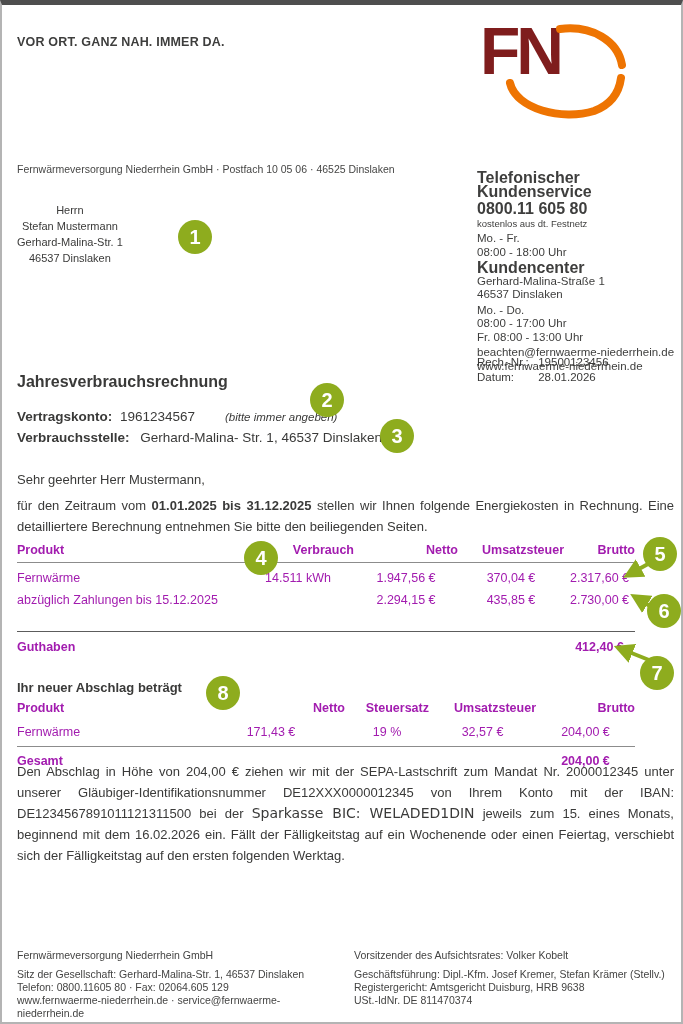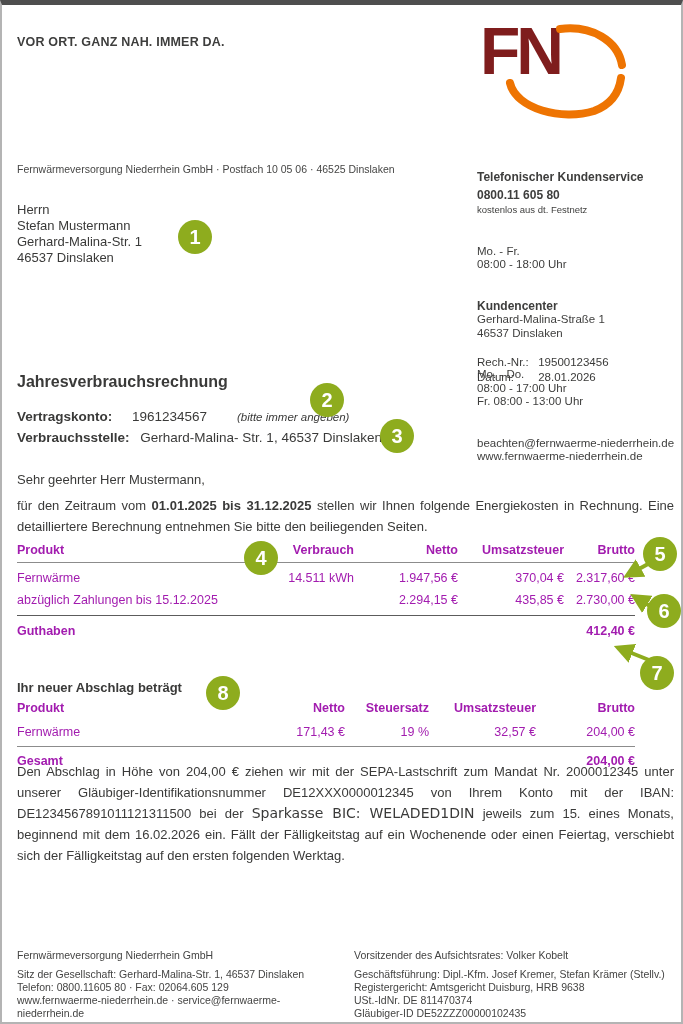--- a/index.html
+++ b/index.html
@@ -11,44 +11,44 @@
     overflow:hidden;margin:0 auto;
   }
   .abs{position:absolute;}
   .tagline{left:15px;top:30px;font-size:12.5px;font-weight:bold;color:#3e3e3d;letter-spacing:.2px;}
   
   .logo{left:478px;top:16px;width:180px;height:100px;}
   .logo-text{position:absolute;left:0;top:-8px;font-size:66px;font-weight:bold;color:#7f1d1d;letter-spacing:-4px;}
   .logo-arcs{position:absolute;left:0;top:0;}
   
   .sender-line{left:15px;top:158px;font-size:10.5px;color:#464645;}
-  .recipient{left:15px;top:197px;font-size:13px;line-height:16px;}
+  .recipient{left:15px;top:197px;font-size:11px;line-height:16px;text-align:center;}
   
   .service{left:475px;top:166px;width:202px;font-size:11.5px;line-height:13.5px;color:#3e3e3d;}
-  .service .b{font-weight:bold;font-size:12px;}
-  .service .tiny{font-size:9.5px;margin-top:1px;} .mt8{margin-top:4px;} .mt10{margin-top:28px;}
+  .service .b{font-weight:bold;font-size:16px;}
+  .service .tiny{font-size:9.5px;margin-top:1px;} .mt8{margin-top:4px;} .mt10{margin-top:2px;}
   .meta{left:475px;top:350px;font-size:11.5px;line-height:15px;}
   .meta .lbl{display:inline-block;width:58px;}
   
   .doc-title{left:15px;top:368px;font-size:16px;font-weight:bold;}
   .kv{left:15px;font-size:13.5px;}
   .kv .lbl{font-weight:bold;}
   .kv .note{font-style:italic;font-size:11.5px;margin-left:26px;}
   
   .greeting{left:15px;top:467px;font-size:13px;}
   .para{left:15px;width:657px;font-size:13px;line-height:21px;text-align:justify;}
   
   table{border-collapse:collapse;font-size:12.5px;color:#a21caf;}
   .t1{left:15px;top:538px;width:618px;}
   .t2{left:15px;top:696px;width:618px;}
   th{font-weight:bold;text-align:right;padding:0 0 5px 0;}
   th.l, td.l{text-align:left;}
-  td{text-align:right;padding:8px 0 0 0;vertical-align:bottom;}
+  td{text-align:center;padding:8px 0 0 0;vertical-align:bottom;}
   .t1 thead th{border-bottom:1px solid #8c8c8c;}
-  .t1 tr.last td{padding-bottom:8px;}
+  .t1 tr.last td{padding-bottom:24px;}
   .t1 tfoot td{border-top:1.5px solid #5c5c5c;font-weight:bold;padding-top:8px;}
   .t2 td{padding:5px 0 0 0;}
   .t2 tbody tr.last td{border-bottom:1px solid #8c8c8c;padding-bottom:7px;}
   .t2 tfoot td{font-weight:bold;padding-top:7px;}
   .abschlag-heading{left:15px;top:675px;font-size:13px;font-weight:bold;}
   .alt-font{font-family:"DejaVu Sans",sans-serif;font-size:14px;}
   .notice{font-weight:bold;text-align:left;}
   
   .footer-col{top:944px;font-size:10.5px;line-height:13px;color:#444443;}
   .footer-col .first{margin-bottom:6px;}
@@ -107,21 +107,21 @@
     </div>
     <div>
       <span class="lbl">Datum:</span>
       <span>28.01.2026</span>
     </div>
   </div>
 
   <div class="abs doc-title">Jahresverbrauchsrechnung</div>
   <div class="abs kv" style="top:404px;">
     <span class="lbl">Vertragskonto:</span>
-    <span style="margin-left:16px;">1961234567</span>
+    <span style="margin-left:4px;">1961234567</span>
     <span class="note">(bitte immer angeben)</span>
   </div>
   <div class="abs kv" style="top:425px;">
     <span class="lbl">Verbrauchsstelle:</span>
     <span style="margin-left:7px;">Gerhard-Malina- Str. 1, 46537  Dinslaken</span>
   </div>
 
   <div class="abs greeting">Sehr geehrter Herr Mustermann,</div>
   <div class="abs para" style="top:490px;">
     <span>für den Zeitraum vom </span><span class="bold">01.01.2025 bis 31.12.2025</span><span> stellen wir Ihnen folgende Energiekosten in Rechnung. Eine detailliertere Berechnung entnehmen Sie bitte den beiliegenden Seiten.</span>
@@ -212,21 +212,20 @@
     <div>Sitz der Gesellschaft: Gerhard-Malina-Str. 1, 46537 Dinslaken</div>
     <div>Telefon: 0800.11605 80 · Fax: 02064.605 129</div>
     <div>www.fernwaerme-niederrhein.de · service@fernwaerme-niederrhein.de</div>
     <div>IBAN: DE61 3565 0000 0000 1245 94 · BIC: WELADED1WES</div>
   </div>
   <div class="abs footer-col" style="left:352px;width:325px;">
     <div class="first">Vorsitzender des Aufsichtsrates: Volker Kobelt</div>
     <div>Geschäftsführung: Dipl.-Kfm. Josef Kremer, Stefan Krämer (Stellv.)</div>
     <div>Registergericht: Amtsgericht Duisburg, HRB 9638</div>
     <div>USt.-IdNr. DE 811470374</div>
-    <div>Gläubiger-ID DE52ZZZ00000102435</div>
   </div>
 
   <svg class="arrows" width="683" height="1024" viewBox="0 0 683 1024">
     <defs>
       <marker id="ah" markerWidth="5" markerHeight="5" refX="3.6" refY="2.5" orient="auto">
         <path d="M0,0 L5,2.5 L0,5 z" fill="#8EAC1E"></path>
       </marker>
     </defs>
     <line x1="646" y1="559" x2="626" y2="570" stroke="#8EAC1E" stroke-width="4" marker-end="url(#ah)"></line>
     <line x1="648" y1="601" x2="633" y2="592" stroke="#8EAC1E" stroke-width="4" marker-end="url(#ah)"></line>

